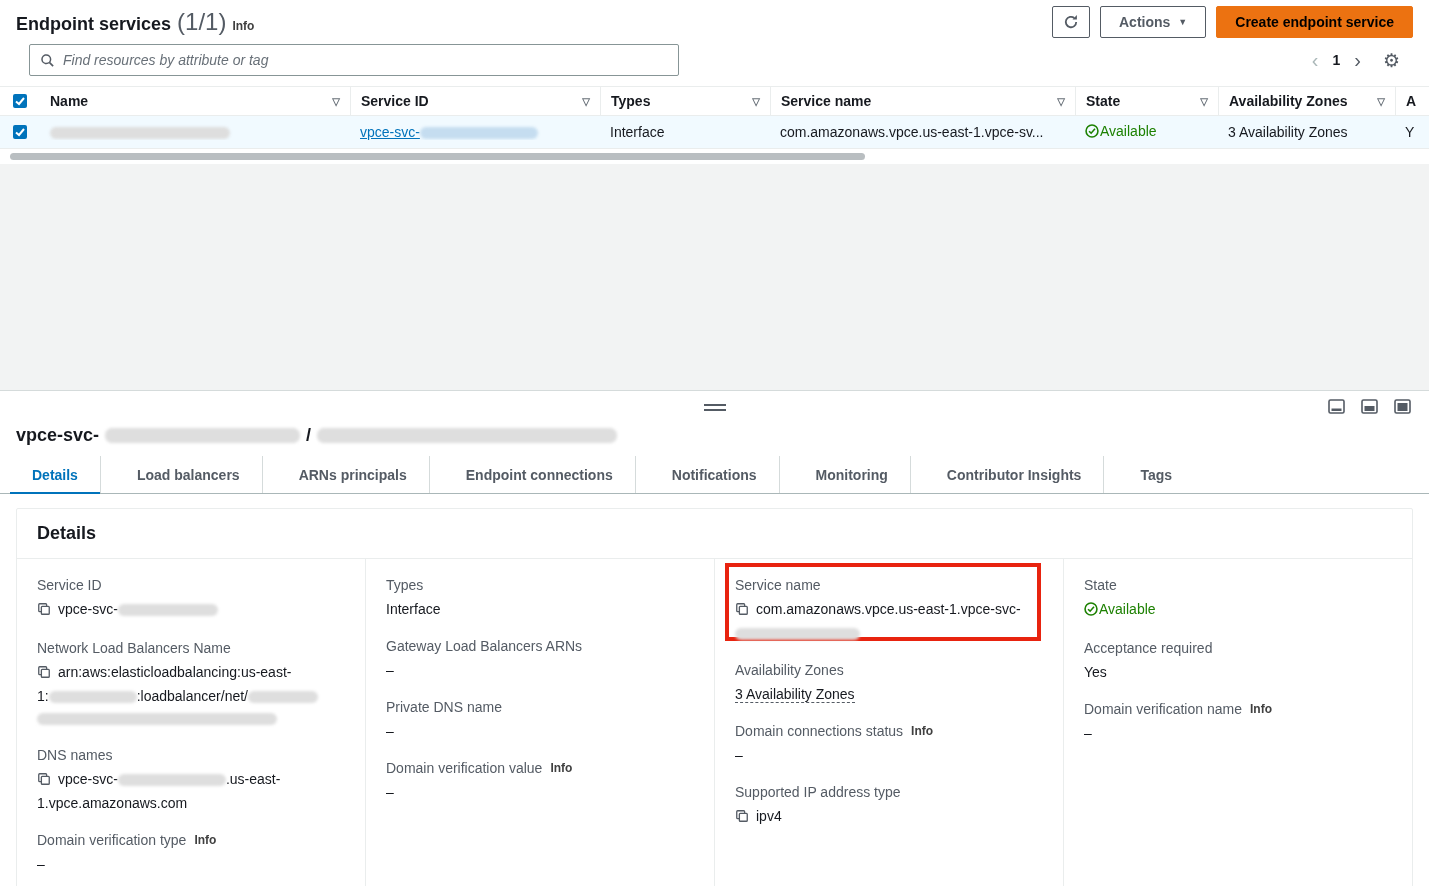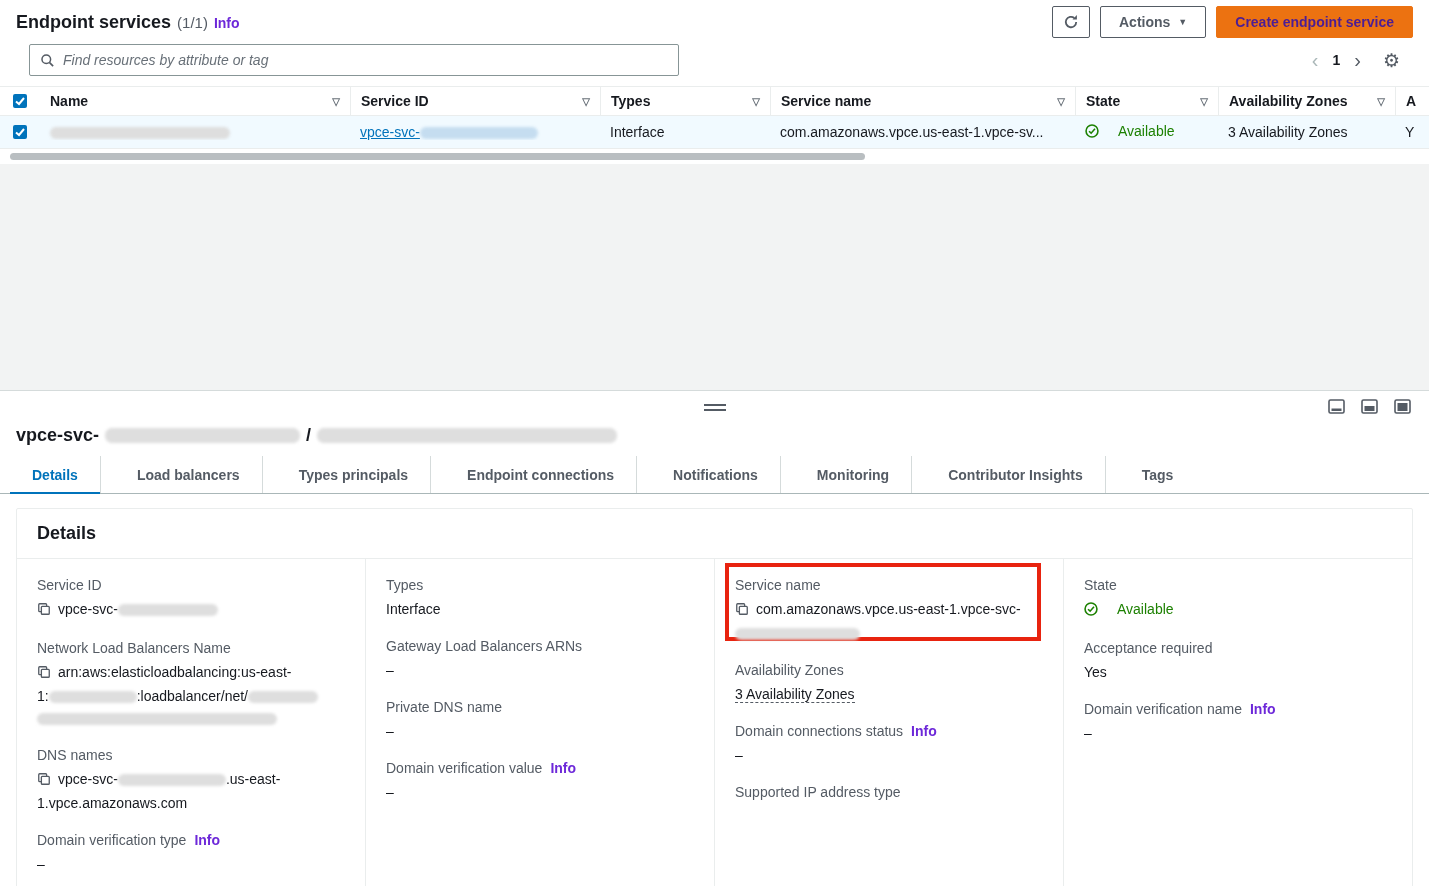--- a/index.html
+++ b/index.html
@@ -4,27 +4,27 @@
 <style>
   * { margin:0; padding:0; box-sizing:border-box; }
   html,body { width:1429px; height:886px; }
   body {
     font-family:"Liberation Sans", sans-serif;
     font-size:14px; color:#16191f; background:#ffffff; overflow:hidden;
   }
   
   .page-header { display:flex; justify-content:space-between; align-items:center; padding:8px 16px; height:44px; }
   .page-title { font-size:18px; font-weight:700; display:flex; align-items:baseline; gap:6px; }
-  .title-count { color:#545b64; font-weight:400; font-size:15px; }
-  .info-link { color:#6d28d9; font-size:14px; font-weight:700; cursor:pointer; }
+  .title-count { color:#545b64; font-weight:400; font-size:24px; }
+  .info-link { color:#404040; font-size:12px; font-weight:700; cursor:pointer; }
   .header-buttons { display:flex; gap:10px; align-items:center; }
   .btn { border:1px solid #545b64; border-radius:2px; background:#fff; height:32px; padding:0 18px;
          font-weight:700; color:#545b64; display:flex; align-items:center; gap:8px; font-size:14px; cursor:pointer; font-family:inherit; }
   .btn-square { width:38px; padding:0; justify-content:center; }
-  .btn-primary { background:#ec7211; border-color:#ec7211; color:#4c1d95; }
+  .btn-primary { background:#ec7211; border-color:#ec7211; color:#000000; }
   .caret { font-size:9px; }
   
   .controls-row { display:flex; justify-content:space-between; align-items:center; padding:0 29px 10px; height:42px; }
   .search-box { display:flex; align-items:center; gap:8px; border:1px solid #879596; border-radius:2px; height:32px; width:650px; padding:0 10px; background:#fff; }
   .search-box input { border:none; outline:none; font-style:italic; font-size:14px; color:#16191f; flex:1; font-family:inherit; background:transparent; }
   .search-box input::placeholder { color:#687078; font-style:italic; }
   .pagination { display:flex; align-items:center; gap:14px; color:#545b64; }
   .chev { font-size:20px; line-height:1; cursor:pointer; }
   .chev.disabled { color:#aab7b8; }
   .page-num { font-weight:700; color:#16191f; }
@@ -42,21 +42,21 @@
   .col-sid { width:250px; }
   .col-types { width:170px; }
   .col-sname { width:305px; }
   .col-state { width:143px; }
   .col-az { width:177px; }
   .col-trunc { width:85px; }
   .checkbox { width:14px; height:14px; cursor:pointer; }
   .link { color:#0073bb; cursor:pointer; }
   .link-underline { text-decoration:underline; }
   .dashed-link { color:#16191f; border-bottom:1px dashed #545b64; cursor:pointer; }
-  .state-ok { color:#1d8102; display:inline-flex; align-items:center; gap:19px; }
+  .state-ok { color:#1d8102; display:inline-flex; align-items:center; gap:1px; }
   .redact { display:inline-block; height:12px; border-radius:7px; background:#dedede; filter:blur(1.5px); vertical-align:middle; }
   .redact.blue { background:#c5ddf0; }
   .redact.big { height:15px; }
   .hscroll { height:15px; display:flex; align-items:center; padding:0 10px; }
   .hscroll-thumb { width:855px; height:7px; background:#b9bec1; border-radius:4px; cursor:grab; }
   
   .gap { height:227px; background:#f2f3f3; border-bottom:1px solid #d5dbdb; }
   
   .panel { background:#fff; }
   .panel-controls { height:30px; position:relative; display:flex; justify-content:flex-end; align-items:center; padding:0 18px; gap:16px; }
@@ -226,21 +226,21 @@
   <div class="panel-title">
     <span>vpce-svc-</span>
       <span class="redact big" style="width:195px"></span>
     <span>/</span>
     <span class="redact big" style="width:300px"></span>
   </div>
 
   <div class="tabs">
     <div class="tab active">Details</div>
     <div class="tab">Load balancers</div>
-    <div class="tab">Types principals</div>
+    <div class="tab">ARNs principals</div>
     <div class="tab">Endpoint connections</div>
     <div class="tab">Notifications</div>
     <div class="tab">Monitoring</div>
     <div class="tab">Contributor Insights</div>
     <div class="tab">Tags</div>
   </div>
 
   <div class="card">
     <div class="card-header">Details</div>
     <div class="card-body">
@@ -327,20 +327,26 @@
         </div>
         <div class="field">
           <div class="field-label">
             <span>Domain connections status</span>
             <span class="info-link">Info</span>
           </div>
           <div class="field-value">–</div>
         </div>
         <div class="field">
           <div class="field-label">Supported IP address type</div>
+          <div class="field-value">
+            <span class="copy-icon"><svg viewBox="0 0 16 16" width="14" height="14" fill="none" stroke="#545b64" stroke-width="1.5">
+                  <rect x="5" y="5" width="9" height="9" rx="1"></rect>
+                  <path d="M11 5V3a1 1 0 0 0-1-1H3a1 1 0 0 0-1 1v7a1 1 0 0 0 1 1h2"></path>
+                </svg></span><span>ipv4</span>
+          </div>
         </div>
       </div>
 
       <div class="dcol">
         <div class="field">
           <div class="field-label">State</div>
           <div class="field-value">
             <span class="state-ok">
               <svg viewBox="0 0 16 16" width="14" height="14">
                   <circle cx="8" cy="8" r="6.8" fill="none" stroke="#1d8102" stroke-width="1.8"></circle>

